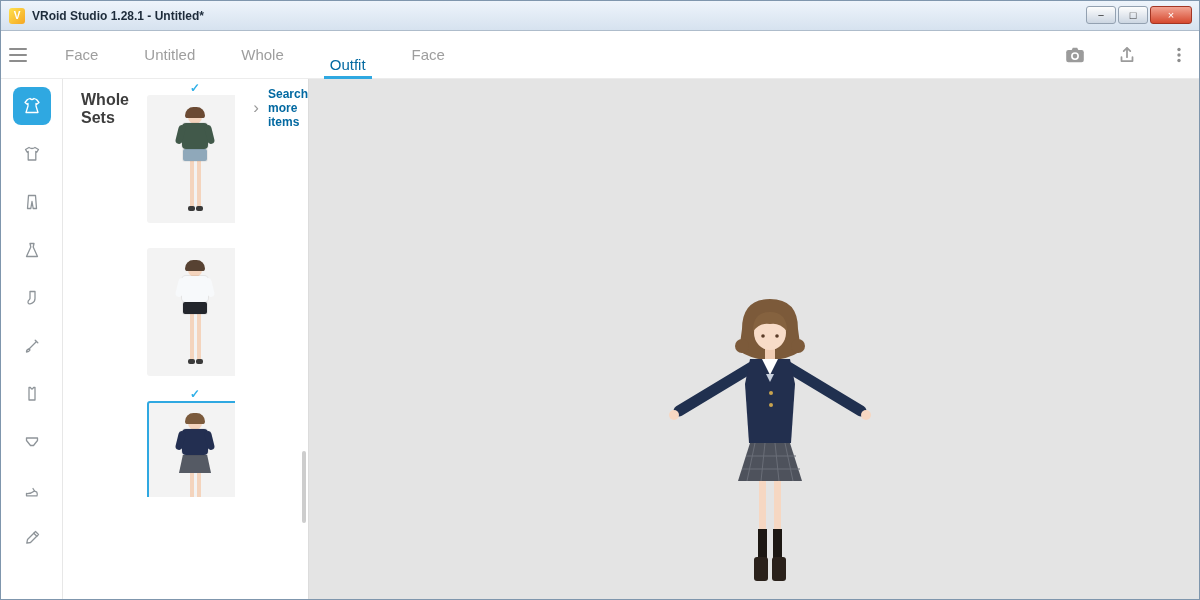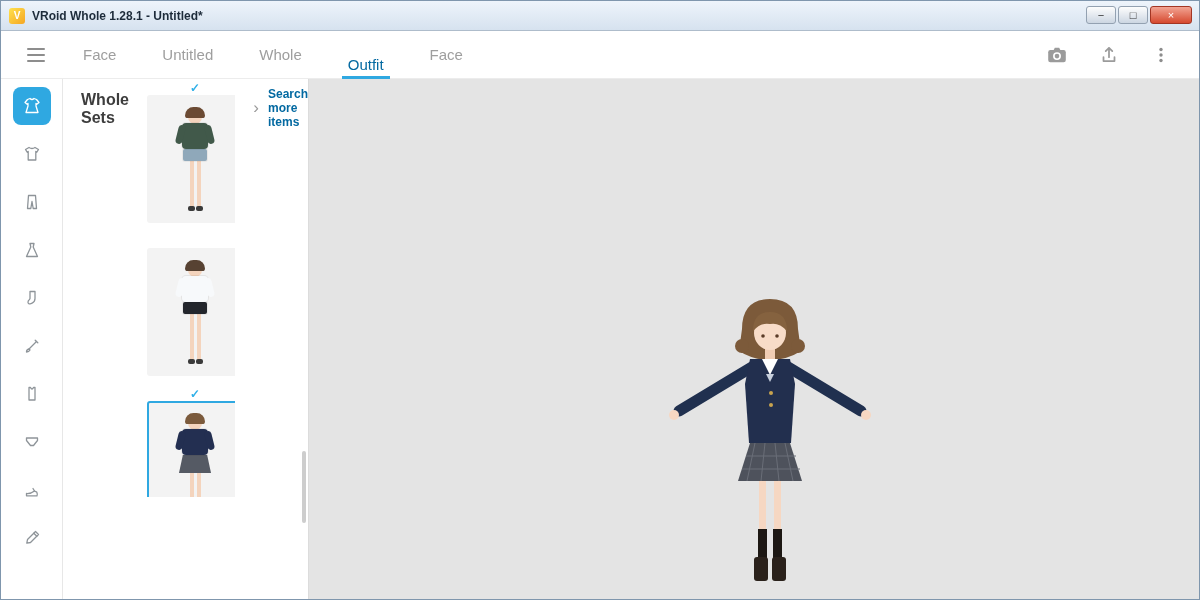--- a/index.html
+++ b/index.html
@@ -15,21 +15,21 @@
     background:linear-gradient(135deg,#ffe14d,#f5a623); color:#fff; font-size:10px; font-weight:bold;
     display:flex; align-items:center; justify-content:center; }
   .win-title { font-size:12px; font-weight:bold; color:#1d2b3a; }
   .win-controls { position:absolute; right:7px; top:5px; display:flex; gap:2px; }
   .wc { width:30px; height:18px; border:1px solid #93a1b1; border-radius:3px; font-size:11px; line-height:15px;
     background:linear-gradient(#fdfdfd,#ccd6e2); color:#333; cursor:pointer; text-align:center; padding:0; }
   .wc.close { background:linear-gradient(#f2a493,#d6492f); border-color:#a33523; color:#fff; width:42px; }
 
   
   .navbar { height:48px; flex:0 0 48px; background:#fff; border-bottom:1px solid #ececec;
-    display:flex; align-items:stretch; padding:0 26px; }
+    display:flex; align-items:stretch; padding:0 8px; }
   .hamburger { width:22px; display:flex; flex-direction:column; justify-content:center; gap:4px;
     background:none; border:none; cursor:pointer; }
   .hamburger i { display:block; width:18px; height:2px; background:#8d8d8d; border-radius:1px; }
   .tabs { display:flex; gap:46px; margin-left:34px; }
   .tab { display:flex; align-items:center; font-size:15px; color:#9e9e9e; cursor:pointer; position:relative; }
   .tab.active { color:#0369a1; font-weight:normal;margin-top:19px; }
   .tab.active::after { content:""; position:absolute; left:-6px; right:-6px; bottom:-1px; height:3px; background:#2fa8e1; }
   .nav-right { margin-left:auto; display:flex; align-items:center; gap:28px; }
   .nav-icon-btn { background:none; border:none; cursor:pointer; width:24px; height:24px;
     display:flex; align-items:center; justify-content:center; padding:0; }
@@ -97,21 +97,21 @@
   .viewport { flex:1; background:#e4e4e4; position:relative; }
   .character { position:absolute; left:346px; top:210px; }
 </style>
 </head>
 <body>
 
 <div class="window">
 
   <div class="titlebar">
     <span class="app-icon">V</span>
-    <span class="win-title">VRoid Whole 1.28.1 - Untitled*</span>
+    <span class="win-title">VRoid Studio 1.28.1 - Untitled*</span>
     <div class="win-controls">
       <button class="wc">−</button>
       <button class="wc">□</button>
       <button class="wc close">×</button>
     </div>
   </div>
 
   <div class="navbar">
     <button class="hamburger">
         <i></i>

